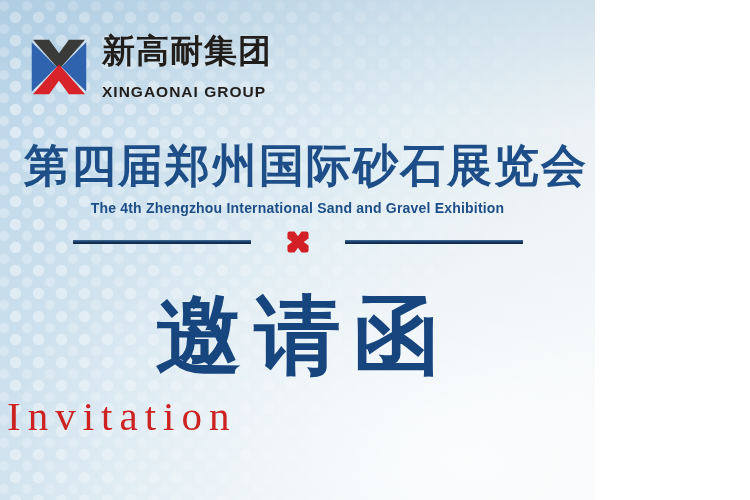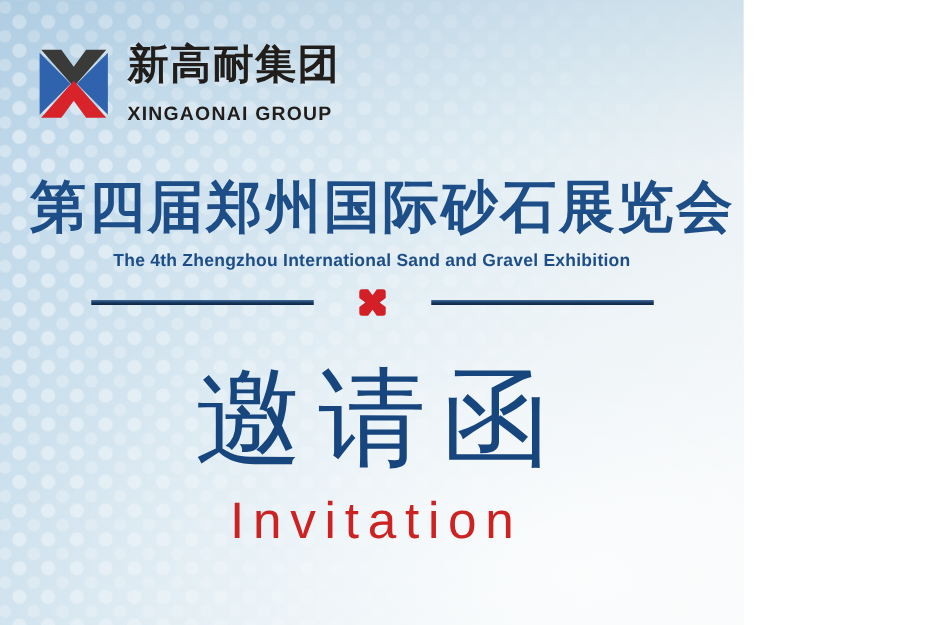--- a/index.html
+++ b/index.html
@@ -157,33 +157,32 @@
   }
 
   
   .invite-cn {
     position: absolute;
     left: 0; right: 0;
     top: 292px;
     text-align: center;
     font-family: "DejaVu Serif", "Liberation Serif", serif;
     font-size: 86px;
-    font-weight: normal;
+    font-weight: bold;
     letter-spacing: 13px;
     text-indent: 13px;
     color: #17457e;
     line-height: 1.0;
     white-space: nowrap;
   }
   .invite-en {
     position: absolute;
     left: 0; right: 0;
     top: 396px;
-    text-align: center;
-    font-family: Liberation Sans, sans-serif;
+    font-family: Liberation Serif, serif;
     font-size: 41px;
     font-weight: normal;
     letter-spacing: 7px;
     text-indent: 7px;
     color: #cc2222;
     line-height: 1.0;
     white-space: nowrap;
   }
 </style>
 </head>

